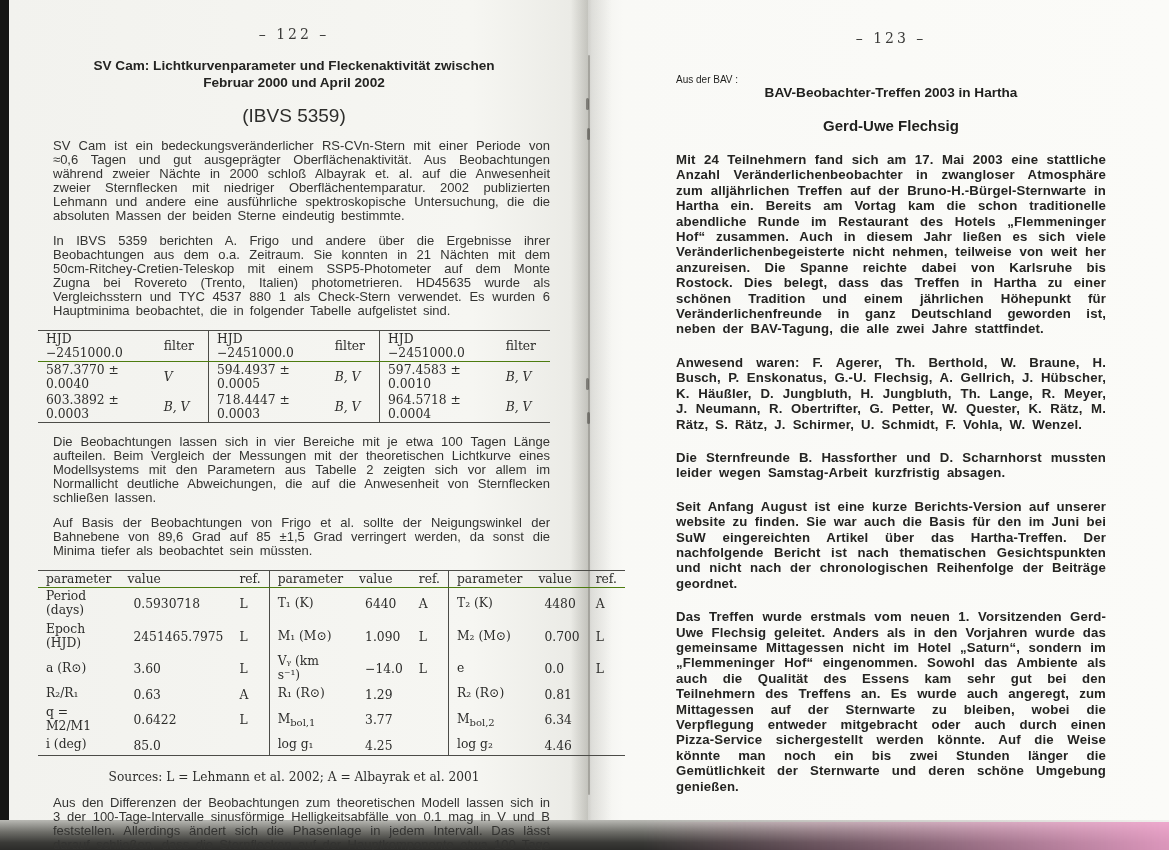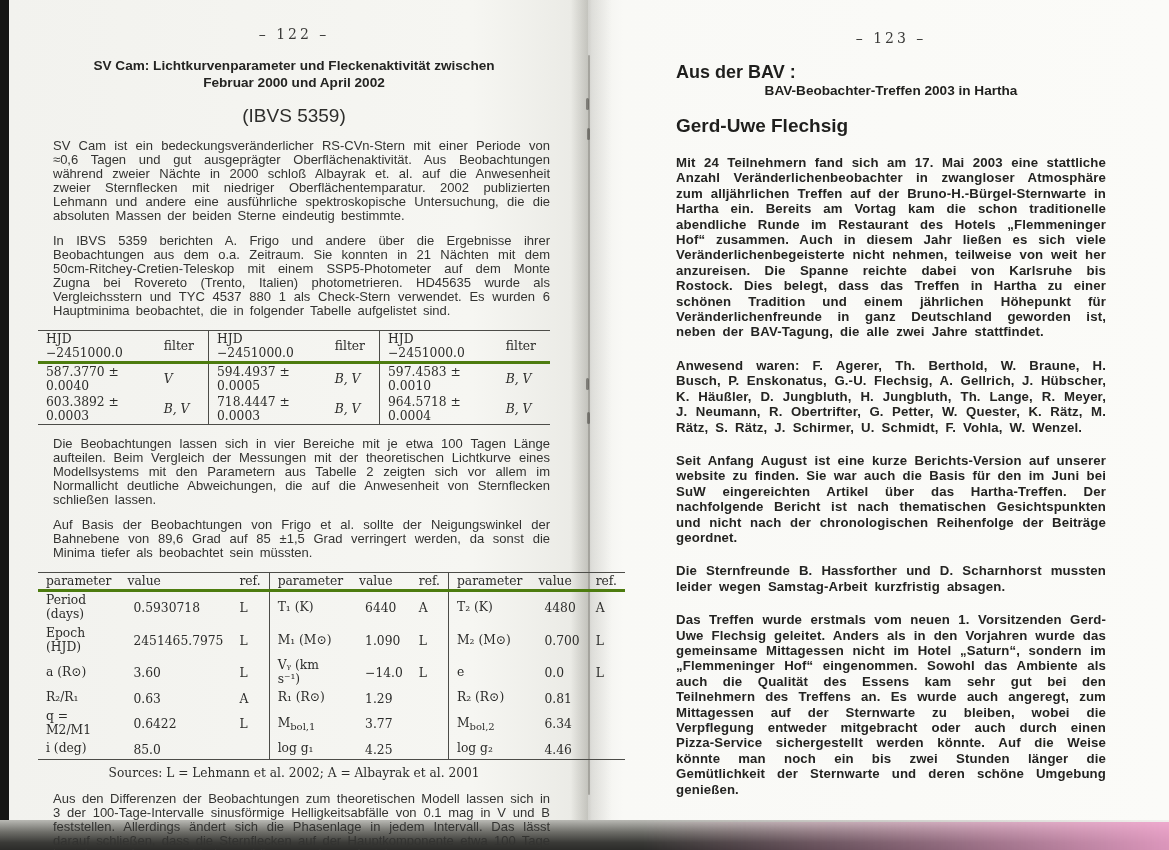--- a/index.html
+++ b/index.html
@@ -49,34 +49,34 @@
   .lp .subtitle { margin-top:14px; text-align:center; font-size:19px; }
   .lp p.body {
     margin:12px 0 0 15px; font-size:13px; line-height:13.9px;
     text-align:justify; word-spacing:2.6px; color:#333331;
   }
   table.sci {
     border-collapse:collapse; margin:12px auto 0 auto;
     font-family:"DejaVu Serif", serif; font-size:12.3px; color:#2c2c2a;
     border-top:1.4px solid #4c4c48; border-bottom:1.4px solid #4c4c48;
   }
-  table.sci th { font-weight:normal; text-align:left; border-bottom:3px solid #4d7c0f; padding:1px 8px; }
+  table.sci th { font-weight:normal; text-align:left; border-bottom:1px solid #4d7c0f; padding:1px 8px; }
   table.sci td { padding:1px 8px; }
   table.sci .sep { border-left:1px solid #4c4c48; }
   table.minima td.f, table.minima th.f { font-style:italic; padding-right:14px; }
   table.minima th.f { font-style:normal; }
   table.params td.v { padding-left:14px; }
   table.params sub { font-size:10px; }
-  .sources { margin-top:6px; text-align:center; font-family:"DejaVu Serif", serif; font-size:12.2px; color:#2c2c2a; }
+  .sources { margin-top:14px; text-align:center; font-family:"DejaVu Serif", serif; font-size:12.2px; color:#2c2c2a; }
 
   
   .rp { position:absolute; left:676px; top:30px; width:430px; }
-  .rp .section-heading { margin-top:16px; font-weight:bold; font-size:18px; color:#1f1f1d; }
+  .rp .section-heading { margin-top:28px; font-weight:normal; font-size:10px; color:#1f1f1d; }
   .rp .title { text-align:center; font-weight:bold; font-size:13.6px; color:#1f1f1d; }
-  .rp .author { margin-top:17px; text-align:left; font-weight:bold; font-size:19px; color:#1f1f1d; }
+  .rp .author { margin-top:17px; text-align:center; font-weight:bold; font-size:15px; color:#1f1f1d; }
   .rp p.body {
     margin:18px 0 0 0; font-weight:bold; font-size:13.2px; line-height:15.4px;
     text-align:justify; letter-spacing:0.15px; word-spacing:3.2px; color:#242422;
   }
 </style>
 </head>
 <body>
 
 <div class="scan">
   <div class="page-left-bg"></div>
@@ -224,18 +224,18 @@
 
   <div class="rp">
     <div class="pagenum">–  123  –</div>
 
     <div class="section-heading">Aus der BAV :</div>
     <div class="title">BAV-Beobachter-Treffen 2003 in Hartha</div>
     <div class="author">Gerd-Uwe Flechsig</div>
 
     <p class="body">Mit 24 Teilnehmern fand sich am 17. Mai 2003 eine stattliche Anzahl Veränderlichenbeobachter in zwangloser Atmosphäre zum alljährlichen Treffen auf der Bruno-H.-Bürgel-Sternwarte in Hartha ein. Bereits am Vortag kam die schon traditionelle abendliche Runde im Restaurant des Hotels „Flemmeninger Hof“ zusammen. Auch in diesem Jahr ließen es sich viele Veränderlichenbegeisterte nicht nehmen, teilweise von weit her anzureisen. Die Spanne reichte dabei von Karlsruhe bis Rostock. Dies belegt, dass das Treffen in Hartha zu einer schönen Tradition und einem jährlichen Höhepunkt für Veränderlichenfreunde in ganz Deutschland geworden ist, neben der BAV-Tagung, die alle zwei Jahre stattfindet.</p>
     <p class="body">Anwesend waren: F. Agerer, Th. Berthold, W. Braune, H. Busch, P. Enskonatus, G.-U. Flechsig, A. Gellrich, J. Hübscher, K. Häußler, D. Jungbluth, H. Jungbluth, Th. Lange, R. Meyer,  J. Neumann, R. Obertrifter, G. Petter, W. Quester, K. Rätz, M. Rätz, S. Rätz, J. Schirmer, U. Schmidt, F. Vohla, W. Wenzel.</p>
+    <p class="body">Die Sternfreunde B. Hassforther und D. Scharnhorst mussten leider wegen Samstag-Arbeit kurzfristig absagen.</p>
     <p class="body">Seit Anfang August ist eine kurze Berichts-Version auf unserer website zu finden. Sie war auch die Basis für den im Juni bei SuW eingereichten Artikel über das Hartha-Treffen. Der nachfolgende Bericht ist nach thematischen Gesichtspunkten und nicht nach der chronologischen Reihenfolge der Beiträge geordnet.</p>
-    <p class="body">Die Sternfreunde B. Hassforther und D. Scharnhorst mussten leider wegen Samstag-Arbeit kurzfristig absagen.</p>
     <p class="body">Das Treffen wurde erstmals vom neuen 1. Vorsitzenden Gerd-Uwe Flechsig geleitet. Anders als in den Vorjahren wurde das gemeinsame Mittagessen nicht im Hotel „Saturn“, sondern im „Flemmeninger Hof“ eingenommen. Sowohl das Ambiente als auch die Qualität des Essens kam sehr gut bei den Teilnehmern des Treffens an. Es wurde auch angeregt, zum Mittagessen auf der Sternwarte zu bleiben, wobei die Verpflegung entweder mitgebracht oder auch durch einen Pizza-Service sichergestellt werden könnte. Auf die Weise könnte man noch ein bis zwei Stunden länger die Gemütlichkeit der Sternwarte und deren schöne Umgebung genießen.</p>
 
   </div>
 </div>
 
 </body></html>

